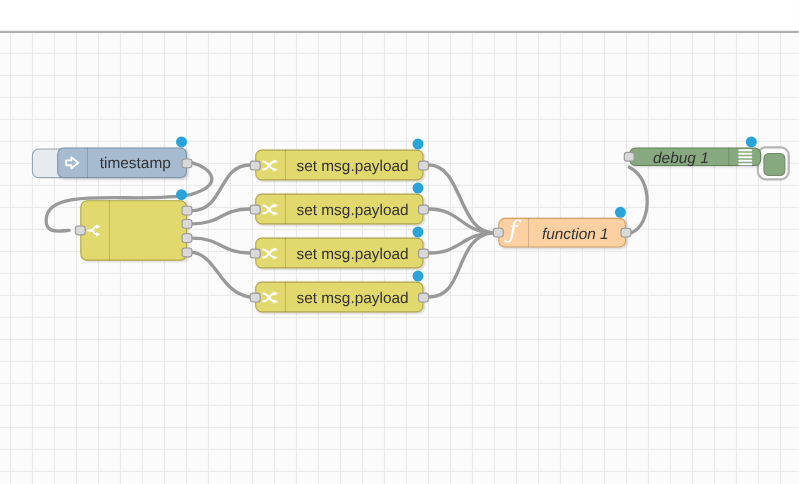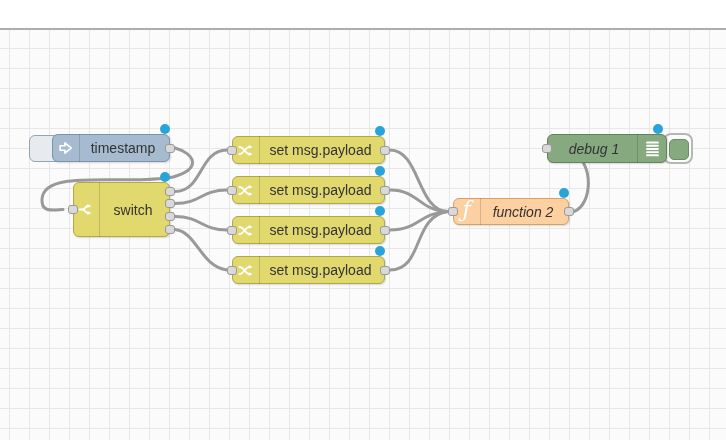--- a/index.html
+++ b/index.html
@@ -122,21 +122,20 @@
   <div class="nbody"></div>
   <div class="icon-region left" style="width:26px;">
     <svg viewBox="0 0 16 16" width="17" height="17">
       <path d="M1.5,8 H4.5" stroke="#fff" stroke-width="1.7" stroke-linecap="round" fill="none"></path>
       <path d="M4.5,8 C7.2,8 6.3,4.7 9.3,4.7" stroke="#fff" stroke-width="1.7" stroke-linecap="round" fill="none"></path>
       <path d="M4.5,8 C7.2,8 6.3,11.3 9.3,11.3" stroke="#fff" stroke-width="1.7" stroke-linecap="round" fill="none"></path>
       <path d="M8.8,2.9 L12.6,4.7 L8.8,6.5 Z" fill="#fff"></path>
       <path d="M8.8,9.5 L12.6,11.3 L8.8,13.1 Z" fill="#fff"></path>
     </svg>
   </div>
-  <span class="label after-icon" style="left:27px;">switch</span>
   <div class="port in"></div>
   <div class="port sw-out" style="top:5px;"></div>
   <div class="port sw-out" style="top:17px;"></div>
   <div class="port sw-out" style="top:30px;"></div>
   <div class="port sw-out" style="top:43px;"></div>
   <div class="dot"></div>
 </div>
 
 <div class="node node-yellow" style="left:232px; top:136px; width:153px; height:28px;">
   <div class="nbody"></div>
@@ -200,27 +199,27 @@
   <div class="port in"></div>
   <div class="port out"></div>
   <div class="dot"></div>
 </div>
 
 <div class="node node-function italic" style="left:453px; top:198px; width:116px; height:27px;">
   <div class="nbody"></div>
   <div class="icon-region left">
     <span class="fn-glyph">ƒ</span>
   </div>
-  <span class="label after-icon">function 2</span>
-  <div class="port in"></div>
-  <div class="port out"></div>
-  <div class="dot"></div>
-</div>
-
-<div class="node node-debug italic" style="left:547px; top:134px; width:120px; height:29px;">
+  <span class="label after-icon">function 1</span>
+  <div class="port in"></div>
+  <div class="port out"></div>
+  <div class="dot"></div>
+</div>
+
+<div class="node node-debug italic" style="left:572px; top:134px; width:120px; height:17px;">
   <div class="debug-toggle">
     <div class="debug-toggle-inner"></div>
   </div>
   <div class="nbody"></div>
   <div class="icon-region right" style="width:29px;">
     <svg viewBox="0 0 16 16" width="17" height="17">
       <rect x="2" y="1.5" width="12" height="1.8" rx="0.8" fill="#fff"></rect>
       <rect x="2" y="4.5" width="12" height="1.8" rx="0.8" fill="#fff"></rect>
       <rect x="2" y="7.5" width="12" height="1.8" rx="0.8" fill="#fff"></rect>
       <rect x="2" y="10.5" width="12" height="1.8" rx="0.8" fill="#fff"></rect>

